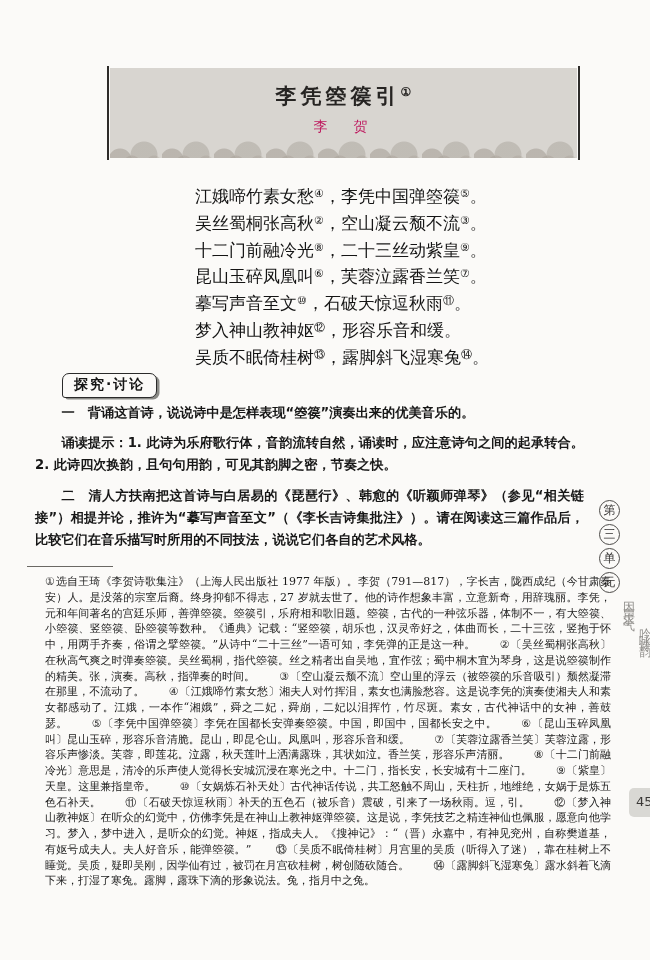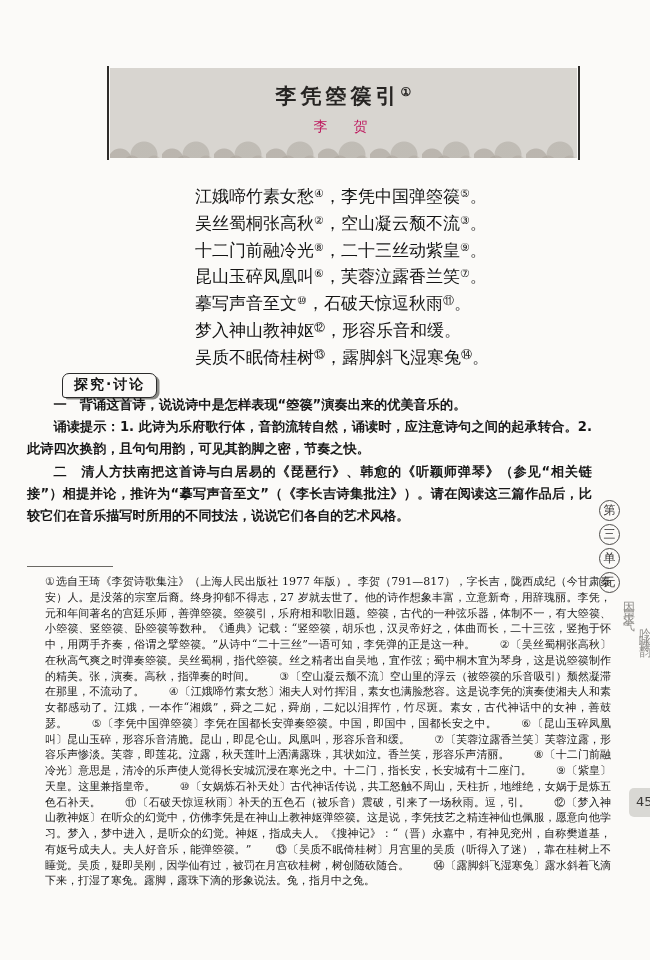--- a/index.html
+++ b/index.html
@@ -30,21 +30,21 @@
     font-size:17px; line-height:24.8px; color:#141414;}
   .poem .pm{font-size:11px; vertical-align:5px; letter-spacing:0;}
   
   .badge{position:absolute; left:62px; top:373px; padding:2px 11px 3px;
     border:1.6px solid #2a2a2a; border-radius:7px 7px 7px 3px;
     box-shadow:3px 2px 0 -0.5px #8a8a86;
     font-size:14px; font-weight:bold; letter-spacing:2px; background:#fbfaf8; color:#161616;}
   .discussion{position:absolute; left:27px; top:394px; width:565px;
     font-size:13.2px; line-height:22.2px; font-weight:bold; color:#171717;
     text-align:justify;}
-  .discussion p{margin:0; text-indent:2em;}
+  .discussion p{margin:8px; text-indent:2em;}
   
   .fn-rule{position:absolute; left:27px; top:566px; width:86px; height:1px; background:#6a6864;}
   .footnotes{position:absolute; left:45px; top:574px; width:566px;
     font-family:"DejaVu Serif", serif; font-size:11px; line-height:15.75px;
     text-align:justify; color:#1b1b1b;}
   .fn{margin-right:2.2em;}
   .fn:last-child{margin-right:0;}
   .fn .fm{margin-right:1px;}
   
   .unit-tab{position:absolute; left:599px; top:500px;}

